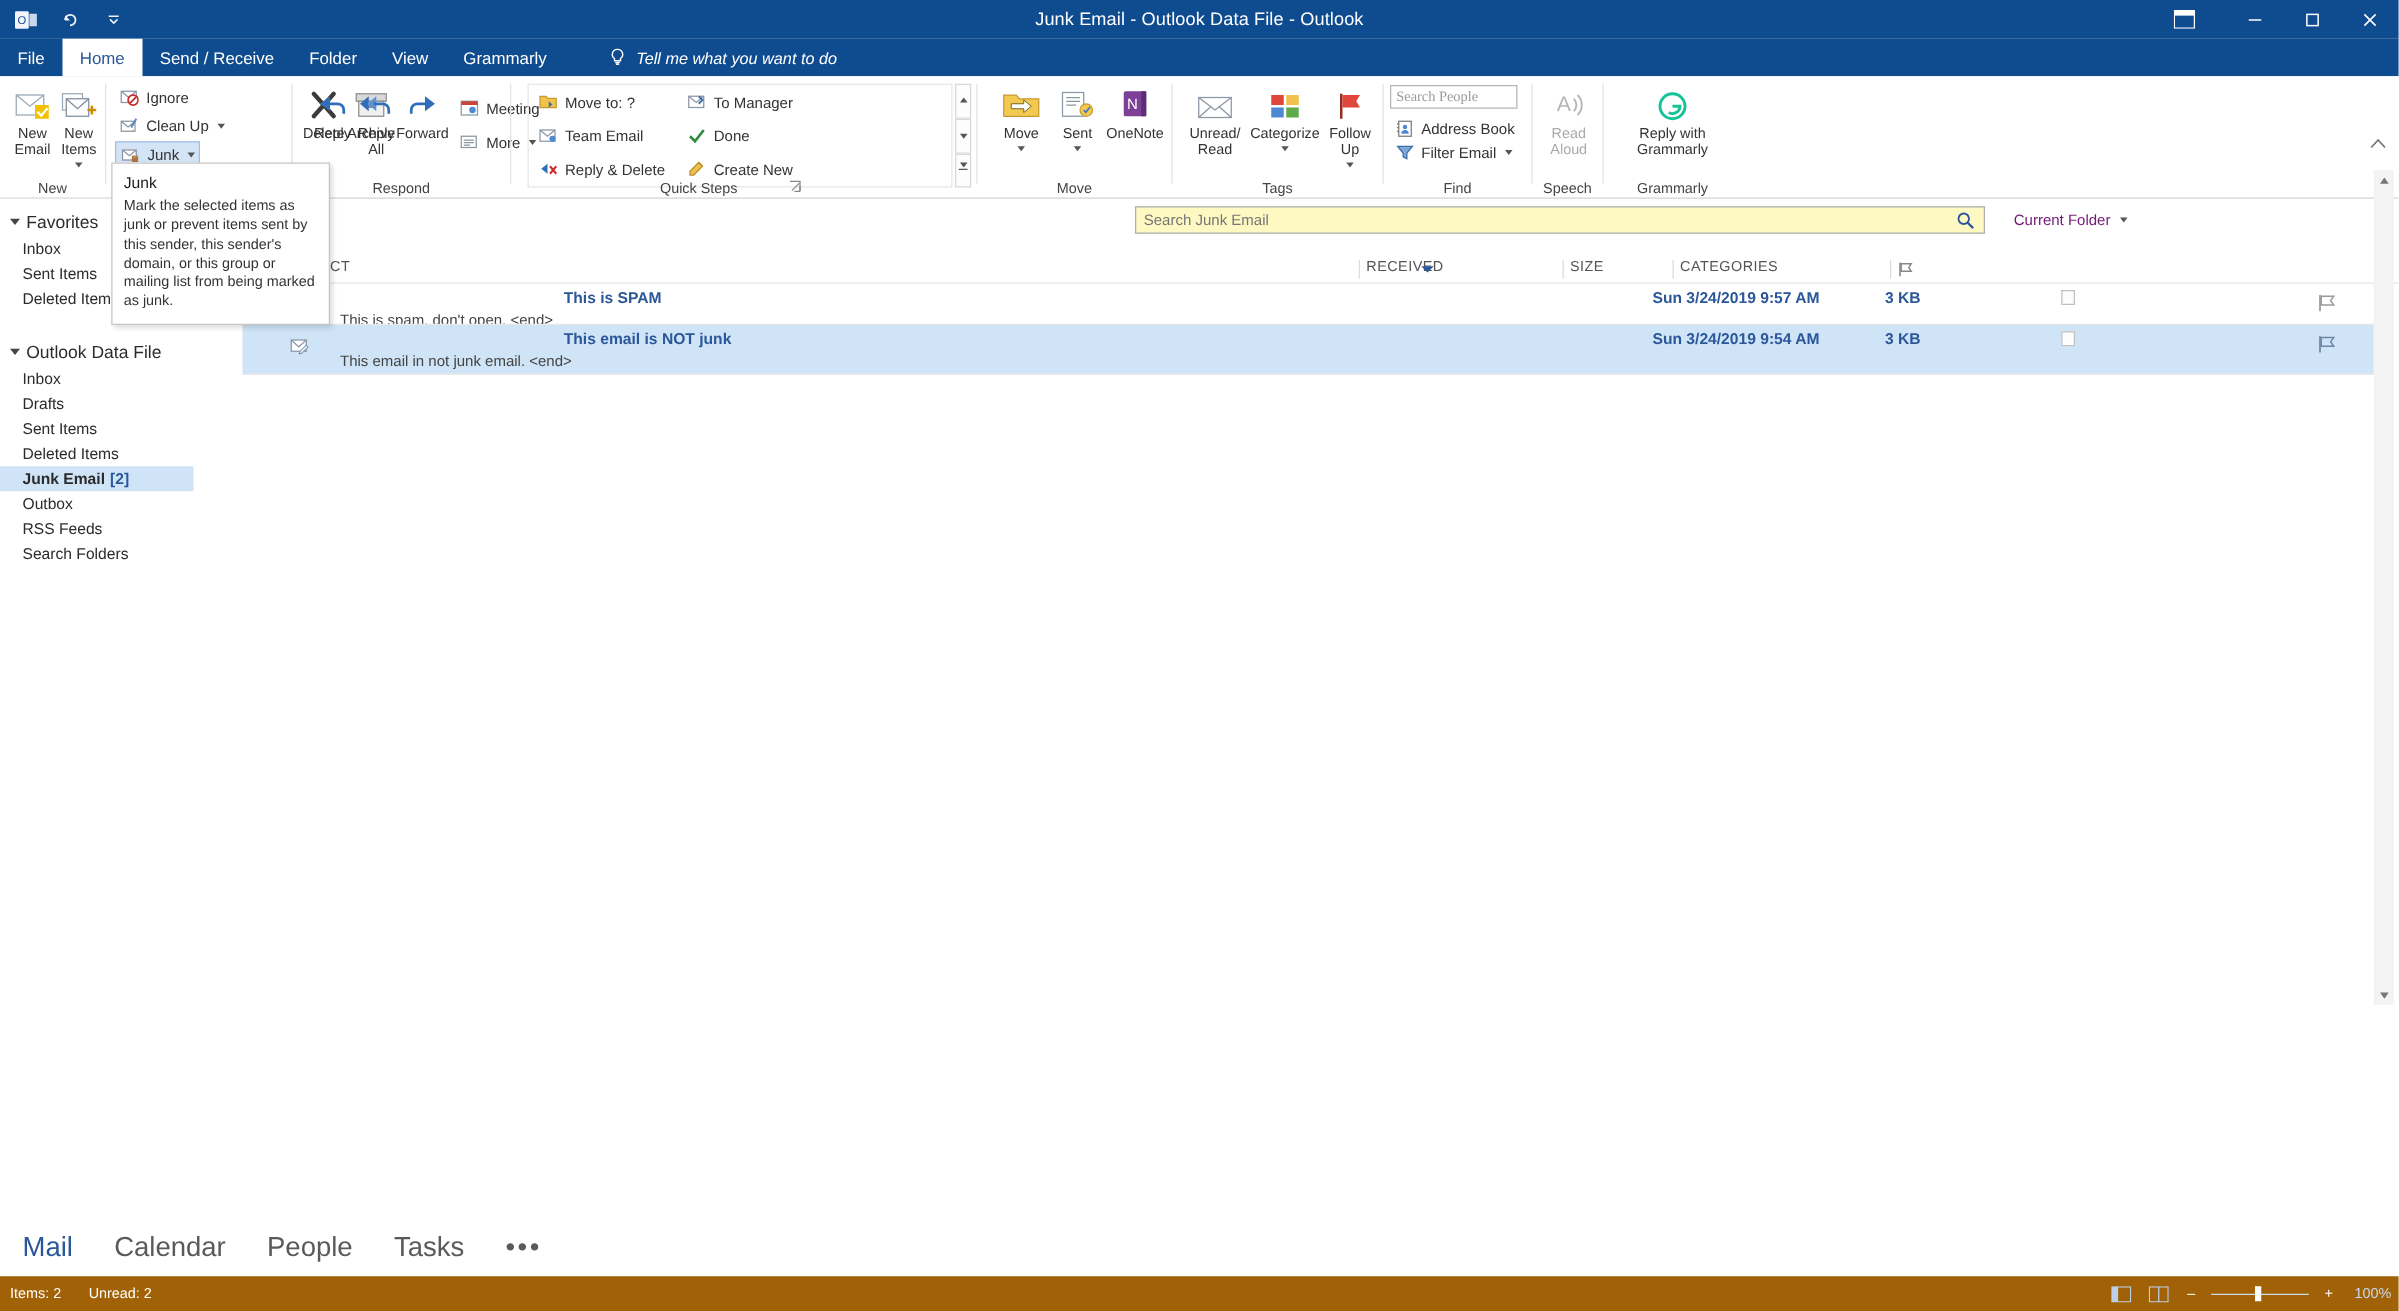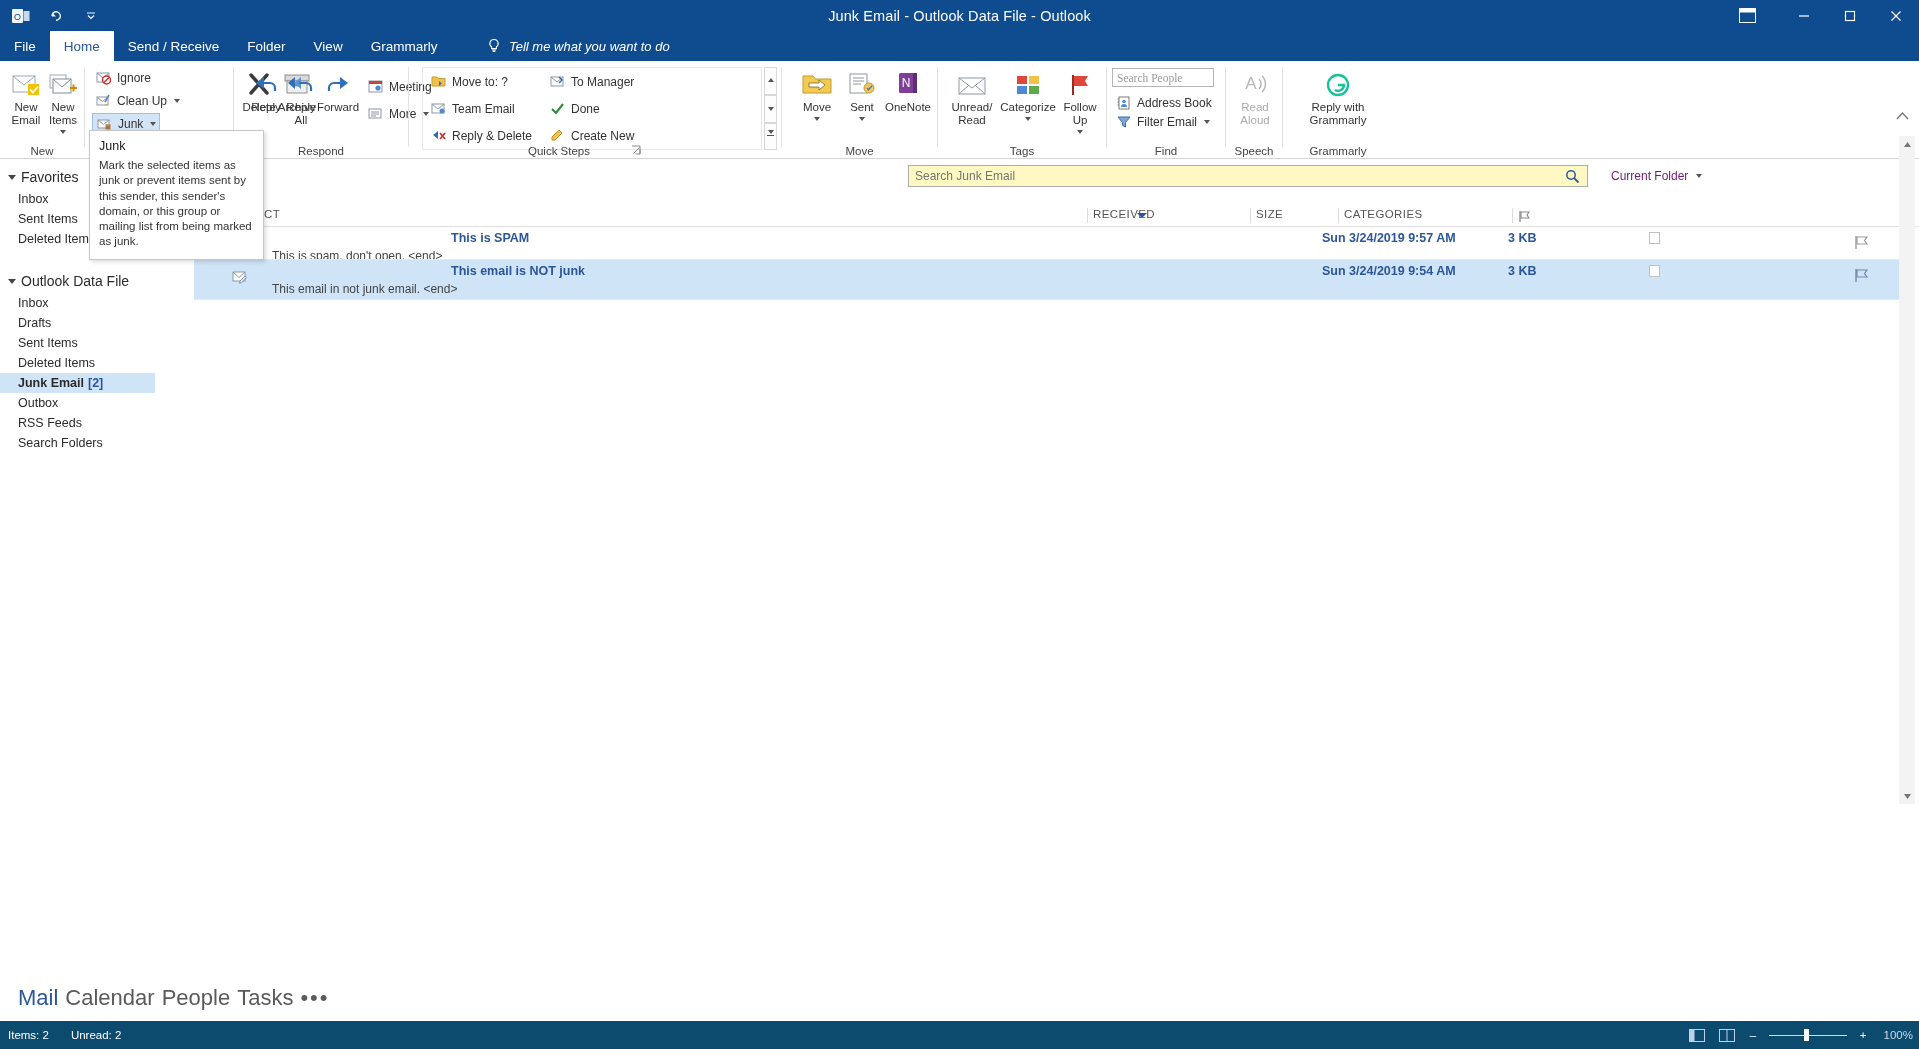--- a/index.html
+++ b/index.html
@@ -155,30 +155,30 @@
   .rowline { position: absolute; left: 0; width: 1705px; height: 1px; background: #e8e8e8; }
 
   
   .vscroll { position: absolute; left: 1899px; top: 136px; width: 16px; height: 668px; background: #f3f3f3; }
   .vscroll .arrow-up, .vscroll .arrow-dn { position: absolute; left: 0; width: 16px; height: 16px; display: flex; align-items: center; justify-content: center; }
   .vscroll .arrow-up { top: 0; } .vscroll .arrow-dn { bottom: 0; }
 
   
   .bottomnav {
     position: absolute; left: 0; bottom: 28px; width: 1583px; height: 46px;
-    background: #ffffff; display: flex; align-items: center; padding-left: 18px; gap: 7px;
+    background: #ffffff; display: flex; align-items: center; padding-left: 18px; gap: 33px;
   }
   .navitem { font-size: 22px; color: #5a5a5a; }
   .navitem.active { color: #2b579a; }
   .navitem.dots { font-size: 22px; color: #5a5a5a; letter-spacing: 2px; }
 
   
   .statusbar {
     position: absolute; left: 0; bottom: 0; width: 1919px; height: 28px;
-    background: #0c4a6e; color: #ffffff; display: flex; align-items: center;
+    background: #a16207; color: #ffffff; display: flex; align-items: center;
   }
   .sb-left { display: flex; align-items: center; gap: 22px; padding-left: 8px; font-size: 11.5px; }
   .sb-right { position: absolute; right: 6px; display: flex; align-items: center; gap: 10px; font-size: 11.5px; }
   .sb-viewbtn { width: 20px; height: 18px; display: flex; align-items: center; justify-content: center; }
   .zoom-track { position: relative; width: 78px; height: 14px; display: flex; align-items: center; }
   .zoom-line { position: absolute; left: 0; top: 7px; width: 78px; height: 1px; background: #d0dced; }
   .zoom-thumb { position: absolute; left: 35px; top: 1px; width: 5px; height: 12px; background: #ffffff; }
   .zoom-pct { width: 34px; text-align: right; color: #c9d9ee; }
   .zoom-sign { width: 12px; text-align: center; }
 </style>

